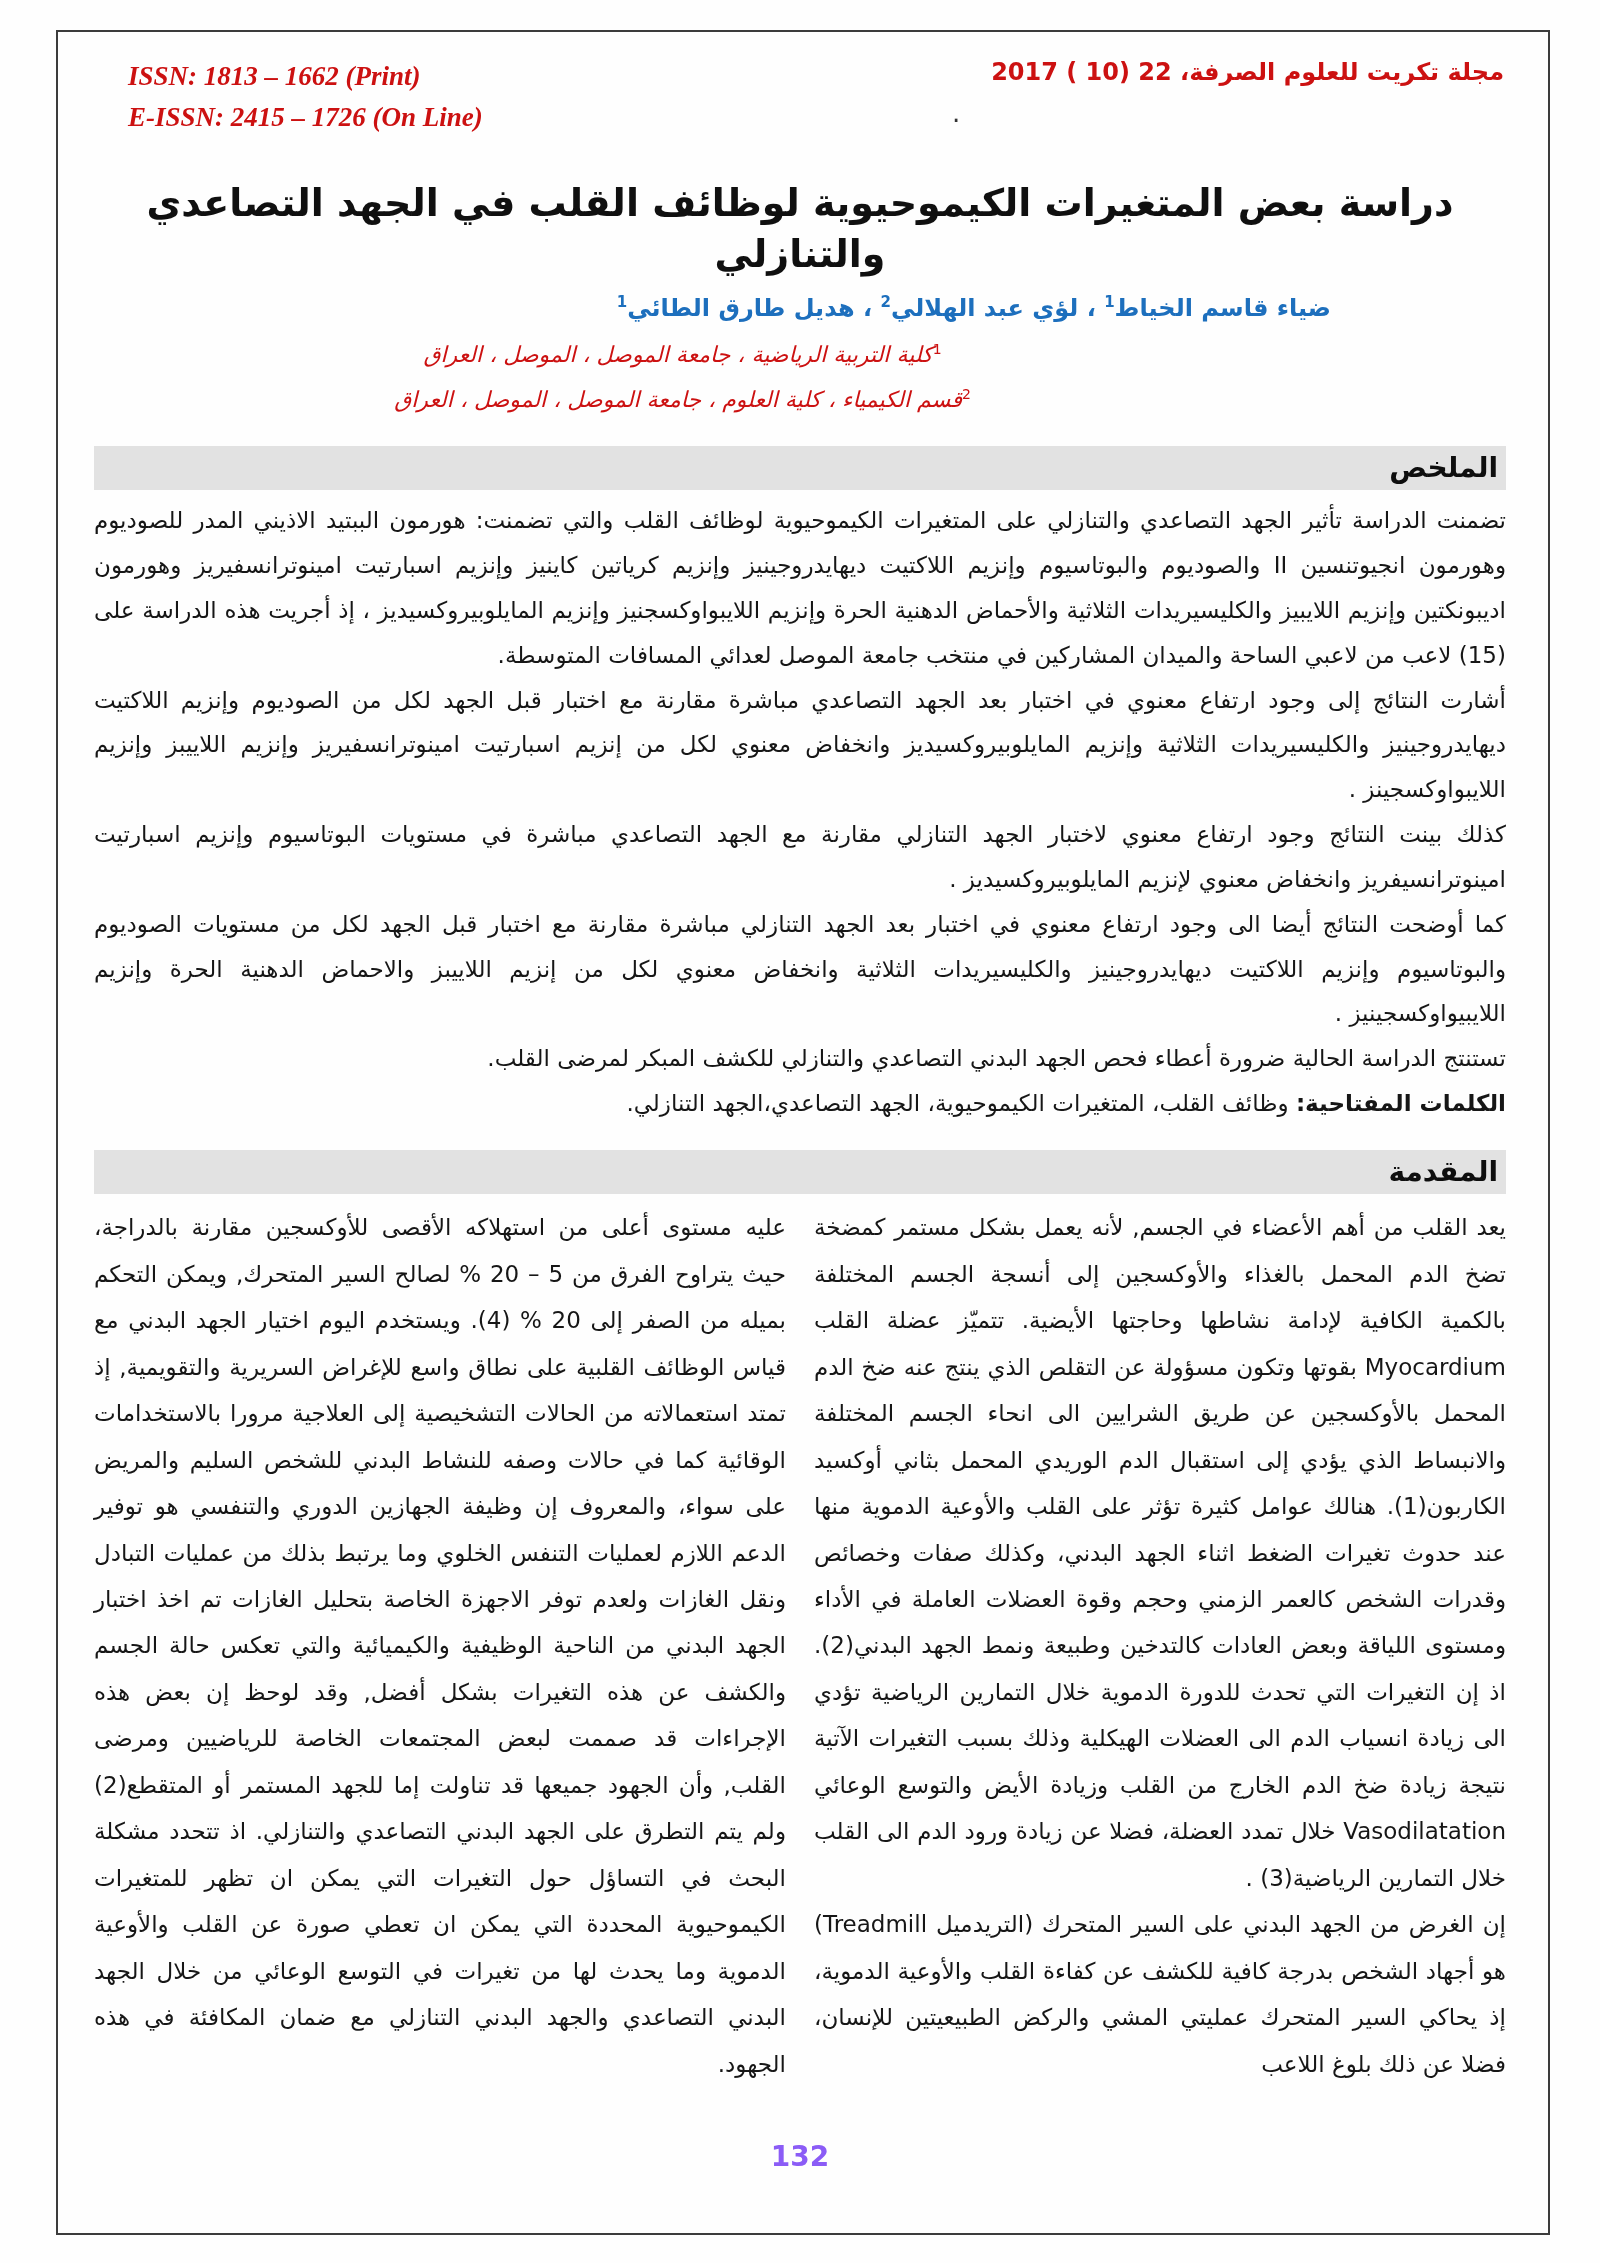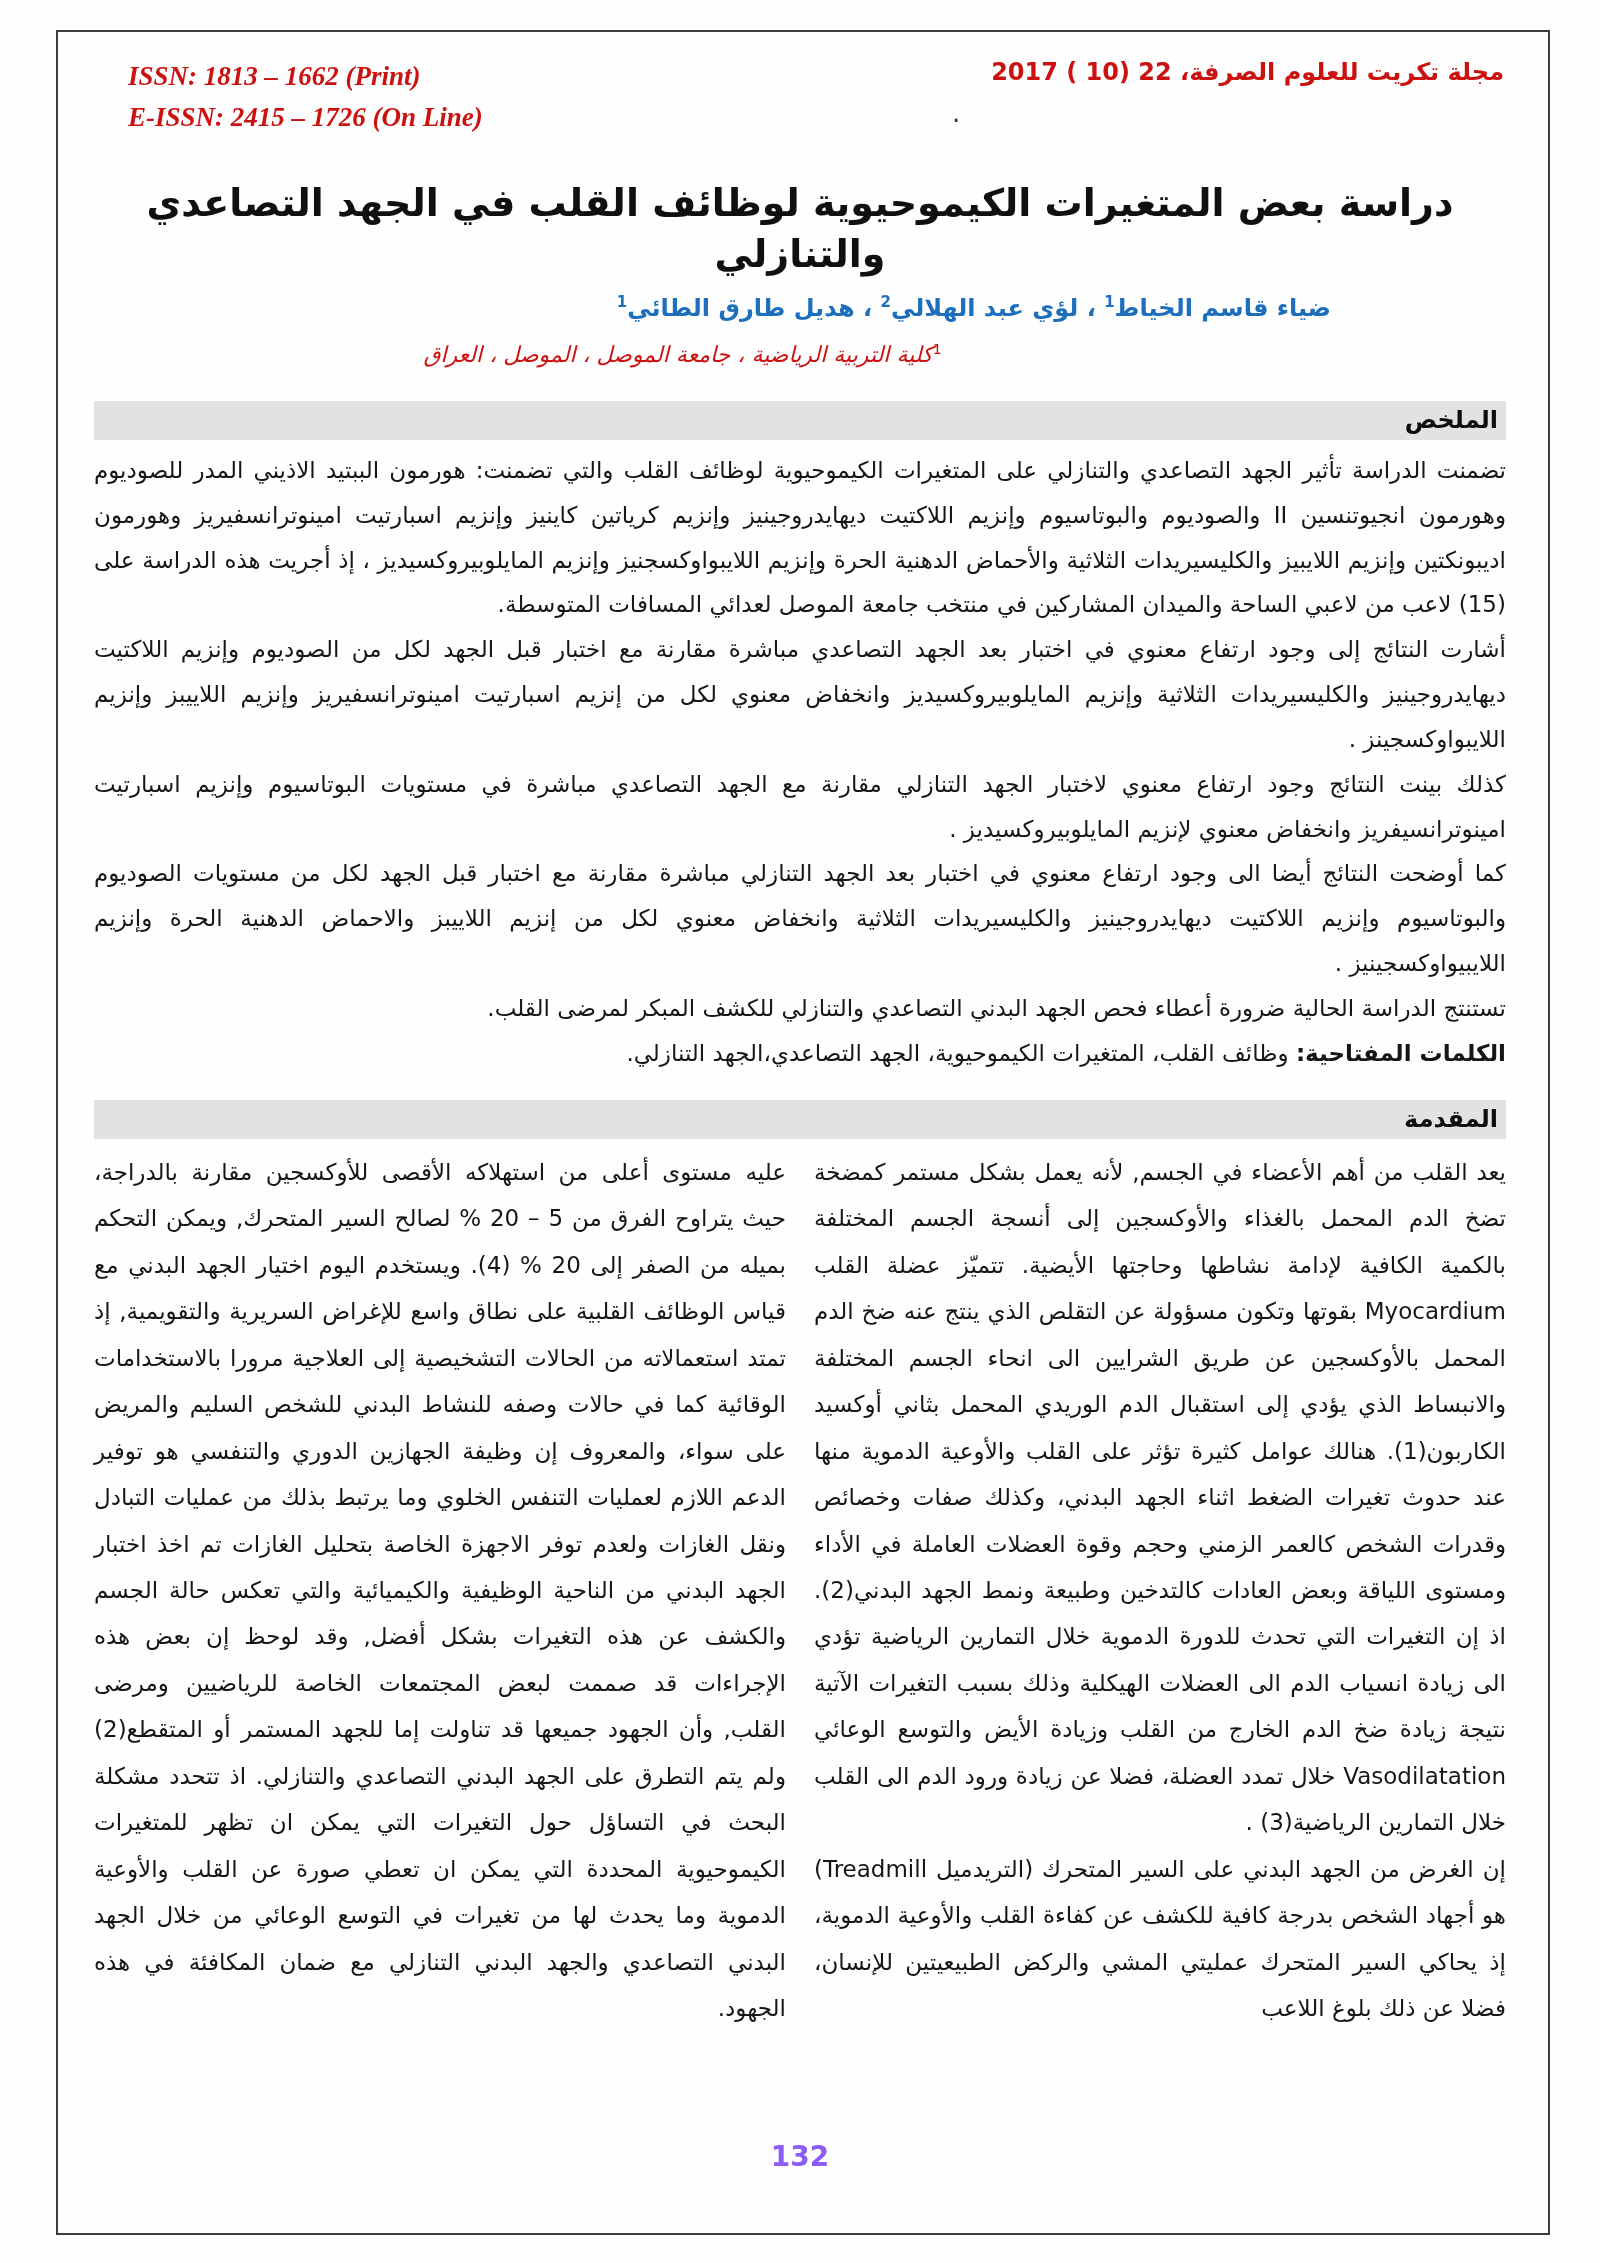--- a/index.html
+++ b/index.html
@@ -66,21 +66,21 @@
     font-size:22px;line-height:2.05;
   }
   .affil sup{font-size:14px;font-style:normal;}
   .band{
     margin-top:24px;
     background:#e2e2e2;
     padding:4px 8px;
   }
   .band h2{
     margin:0;
-    font-size:24px;font-weight:bold;color:#0e0e0e;
+    font-size:28px;font-weight:bold;color:#0e0e0e;
     line-height:1.3;
   }
   .abstract{
     margin-top:8px;
     font-size:23px;line-height:1.95;
     text-align:justify;
   }
   .abstract p{margin:0;}
   .kw-label{font-weight:bold;}
   .cols{
@@ -117,20 +117,21 @@
   <span class="stray-dot">.</span>
 
   <div class="main">
 
     <h1 class="title">دراسة بعض المتغيرات الكيموحيوية لوظائف القلب في الجهد التصاعدي والتنازلي</h1>
 
     <div class="authors"><span>ضياء قاسم الخياط</span><sup>1</sup><span> ، </span><span>لؤي عبد الهلالي</span><sup>2</sup><span> ، </span><span>هديل طارق الطائي</span><sup>1</sup></div>
 
     <div class="affils">
       <div class="affil"><sup>1</sup><span>كلية التربية الرياضية ، جامعة الموصل ، الموصل ، العراق</span></div>
+      <div class="affil"><sup>2</sup><span>قسم الكيمياء ، كلية العلوم ، جامعة الموصل ، الموصل ، العراق</span></div>
     </div>
 
     <div class="band">
       <h2>الملخص</h2>
     </div>
 
     <div class="abstract">
       <p>تضمنت الدراسة تأثير الجهد التصاعدي والتنازلي على المتغيرات الكيموحيوية لوظائف القلب والتي تضمنت: هورمون الببتيد الاذيني المدر للصوديوم وهورمون انجيوتنسين II والصوديوم والبوتاسيوم وإنزيم اللاكتيت ديهايدروجينيز وإنزيم كرياتين كاينيز  وإنزيم اسبارتيت امينوترانسفيريز وهورمون اديبونكتين وإنزيم اللايبيز والكليسيريدات الثلاثية والأحماض الدهنية الحرة وإنزيم اللايبواوكسجنيز وإنزيم المايلوبيروكسيديز ، إذ أجريت هذه الدراسة على (15) لاعب من لاعبي الساحة والميدان المشاركين في منتخب جامعة الموصل لعدائي المسافات المتوسطة.</p>
       <p>أشارت النتائج إلى وجود ارتفاع معنوي في اختبار بعد الجهد التصاعدي مباشرة مقارنة مع اختبار قبل الجهد لكل من الصوديوم وإنزيم اللاكتيت ديهايدروجينيز والكليسيريدات الثلاثية وإنزيم المايلوبيروكسيديز وانخفاض معنوي لكل من إنزيم اسبارتيت امينوترانسفيريز وإنزيم اللاييبز وإنزيم اللايبواوكسجينز .</p>
       <p>كذلك بينت النتائج وجود ارتفاع معنوي لاختبار الجهد التنازلي مقارنة مع الجهد التصاعدي مباشرة  في مستويات البوتاسيوم وإنزيم اسبارتيت امينوترانسيفريز وانخفاض معنوي لإنزيم المايلوبيروكسيديز .</p>

